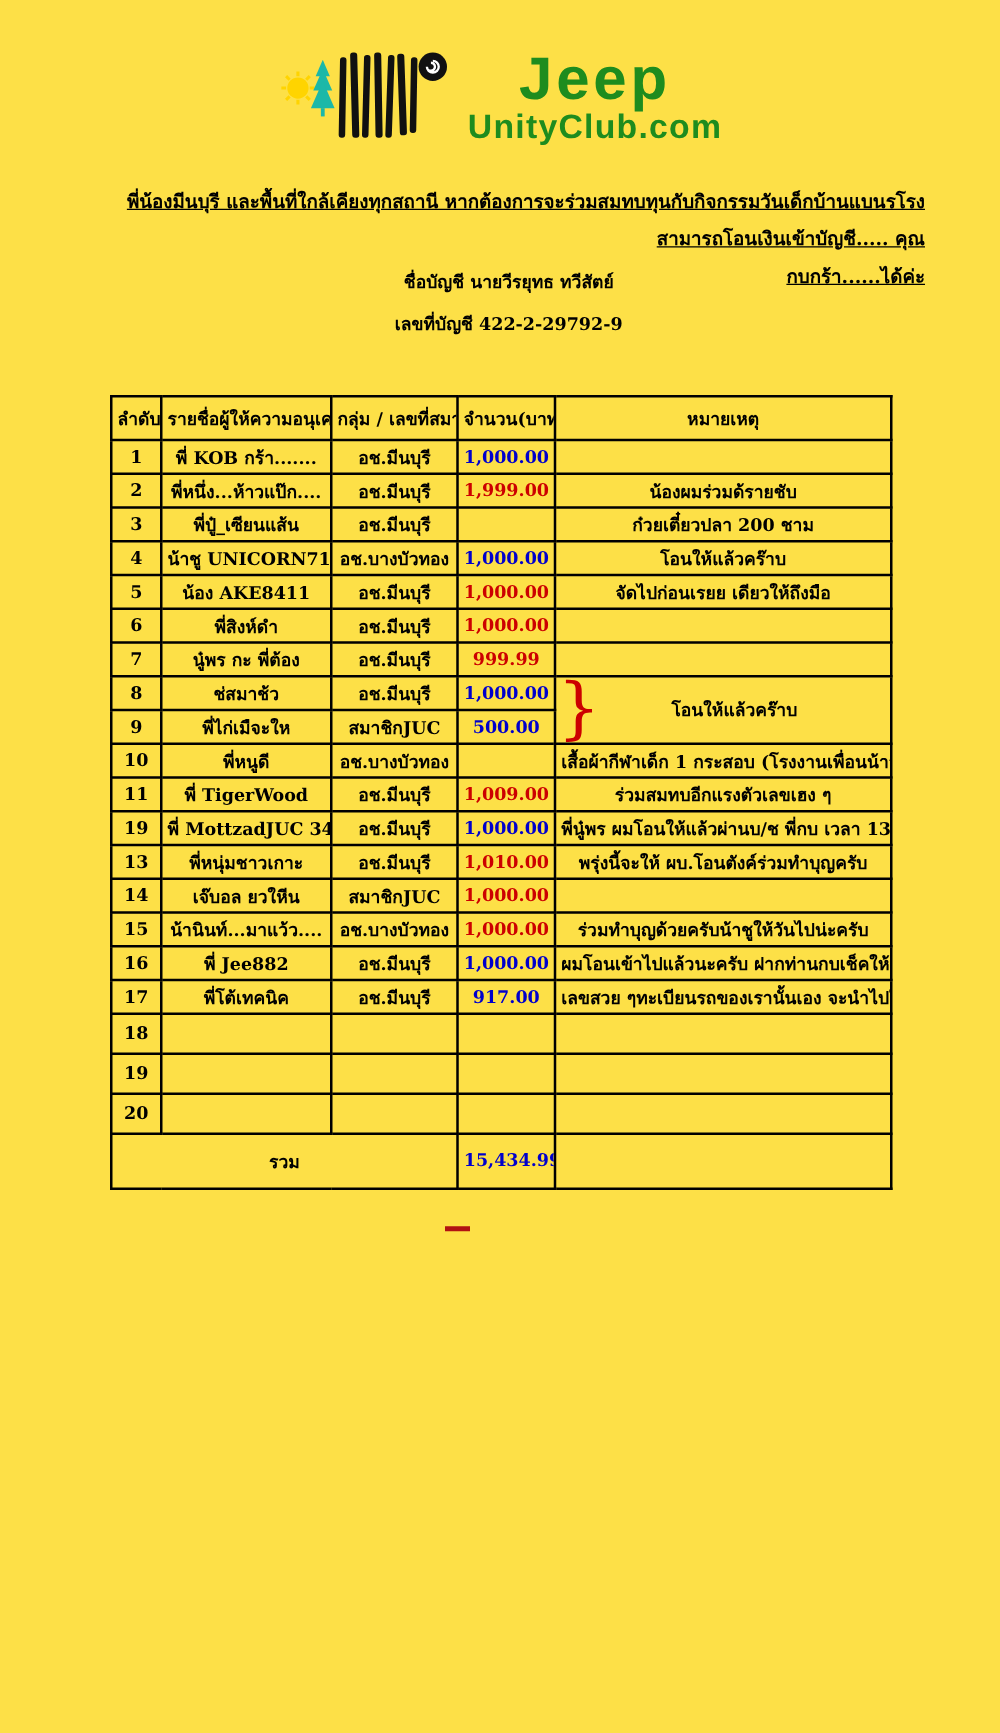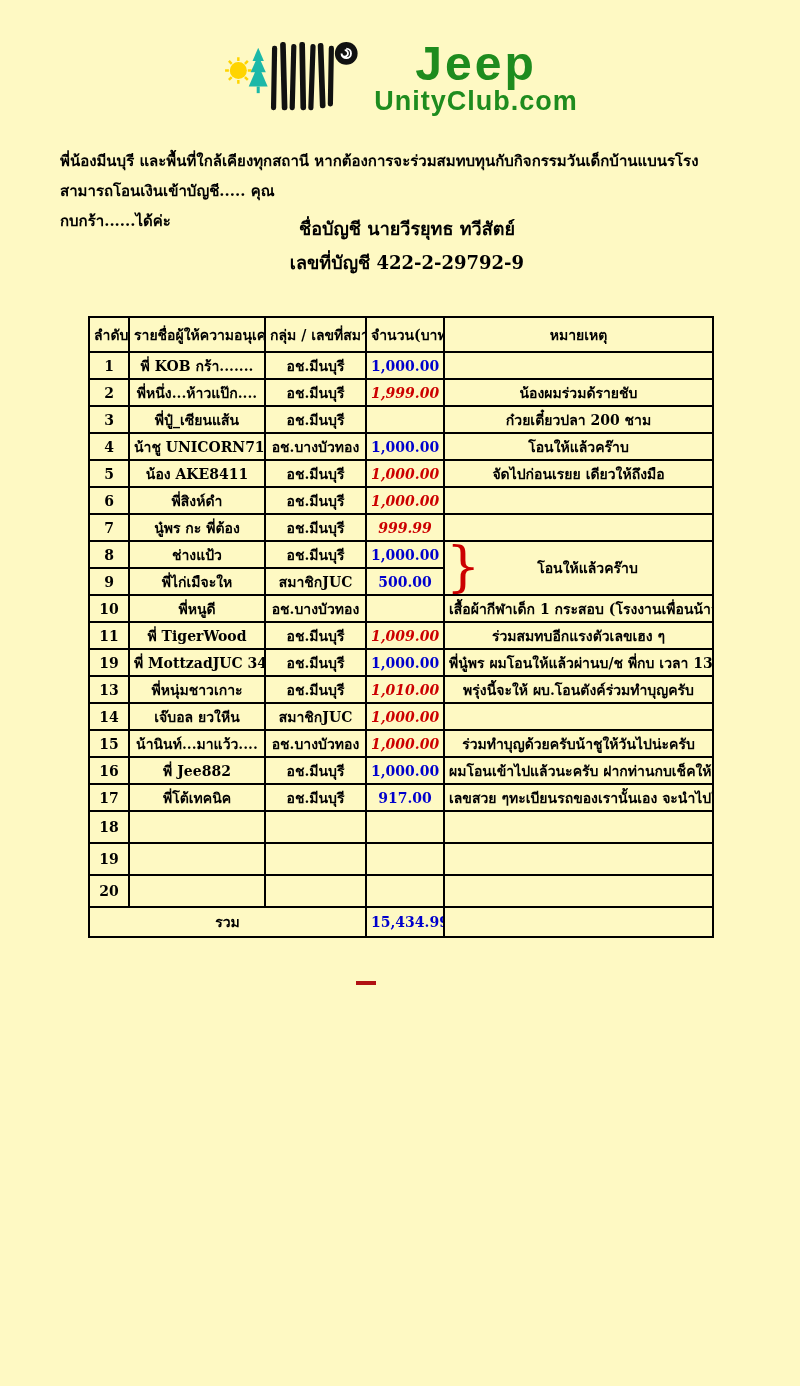--- a/index.html
+++ b/index.html
@@ -1,43 +1,43 @@
 <!DOCTYPE html>
 <html><head>
 <meta charset="utf-8">
 <style>
   * { margin:0; padding:0; box-sizing:border-box; }
   html,body { background:#ffffff; }
   body { width:800px; font-family:"DejaVu Serif","Liberation Serif",serif; color:#000; }
-  .page { position:relative; width:800px; height:1386px; background:#fef9c3; overflow:hidden; }
+  .page { position:relative; width:800px; height:1386px; background:#fde047; overflow:hidden; }
 
   
   .logo { position:absolute; top:36px; left:50%; transform:translateX(-50%); display:flex; align-items:center; }
   .logo-text { display:flex; flex-direction:column; align-items:center; margin-left:10px; }
   .logo-title { font-family:"Liberation Sans",sans-serif; font-weight:bold; font-size:48px; line-height:0.95; letter-spacing:3px; }
   .logo-subtitle { font-family:"Liberation Sans",sans-serif; font-weight:bold; font-size:27px; line-height:1.05; letter-spacing:1px; }
 
   
-  .intro { position:absolute; top:146px; left:60px; width:680px; text-align:left; font-weight:bold; font-size:15px; line-height:30px; }
+  .intro { position:absolute; top:146px; left:60px; width:680px; text-align:right; font-weight:bold; font-size:15px; line-height:30px;text-decoration:underline; }
   .account { position:absolute; top:214px; left:0; width:800px; text-align:center; font-weight:bold; }
-  .account div { height:34px; font-size:18px;margin-left:14px; }
+  .account div { height:34px; font-size:14px;margin-left:14px; }
 
   
   .donation-table { position:absolute; top:316px; left:88px; border-collapse:collapse; table-layout:fixed; width:624px; }
   .donation-table th, .donation-table td {
       border:2px solid #000; text-align:center; font-weight:bold;
       font-size:14px; padding:0 4px; overflow:hidden; white-space:nowrap;
   }
   .donation-table thead tr { height:35px; }
   .donation-table tbody tr { height:27px; }
   .donation-table tbody tr.tall { height:32px;padding-left:32px; }
-  .donation-table tr.total-row { height:30px; }
+  .donation-table tr.total-row { height:44px; }
   .c-amt { text-align:right; padding-right:6px; }
   .amt-blue { color:#0000cc; }
-  .amt-red  { color:#cc0000;font-style:italic; }
+  .amt-red  { color:#cc0000; }
   .c-remark { font-size:12.5px; }
   .total-label-cell { font-size:16px; }
   .total-amount-cell { text-align:center; }
   td.merged { position:relative; }
   .brace { position:absolute; left:1px; top:50%; transform:translateY(-52%);
            font-size:54px; font-weight:normal; line-height:1; font-family:"DejaVu Serif",serif; }
   .merged-text { display:inline-block; padding-left:18px; }
 
   
   .red-dash { position:absolute; top:981px; left:356px; width:20px; height:4px; }
@@ -160,21 +160,21 @@
         </tr>
         <tr>
           <td class="c-no">7</td>
           <td class="c-name">นู๋พร กะ พี่ต้อง</td>
           <td class="c-group">อช.มีนบุรี</td>
           <td class="c-amt amt-red">999.99</td>
           <td class="c-remark"></td>
         </tr>
         <tr>
           <td class="c-no">8</td>
-          <td class="c-name">ช่างแป้ว</td>
+          <td class="c-name">ช่สมาช้ว</td>
           <td class="c-group">อช.มีนบุรี</td>
           <td class="c-amt amt-blue">1,000.00</td>
           <td class="c-remark merged" rowspan="2"><span class="brace" style="color: rgb(204, 0, 0);">}</span><span class="merged-text">โอนให้แล้วคร๊าบ</span></td>
         </tr>
         <tr>
           <td class="c-no">9</td>
           <td class="c-name">พี่ไก่เมืจะให</td>
           <td class="c-group">สมาชิกJUC</td>
           <td class="c-amt amt-blue">500.00</td>
         </tr>

